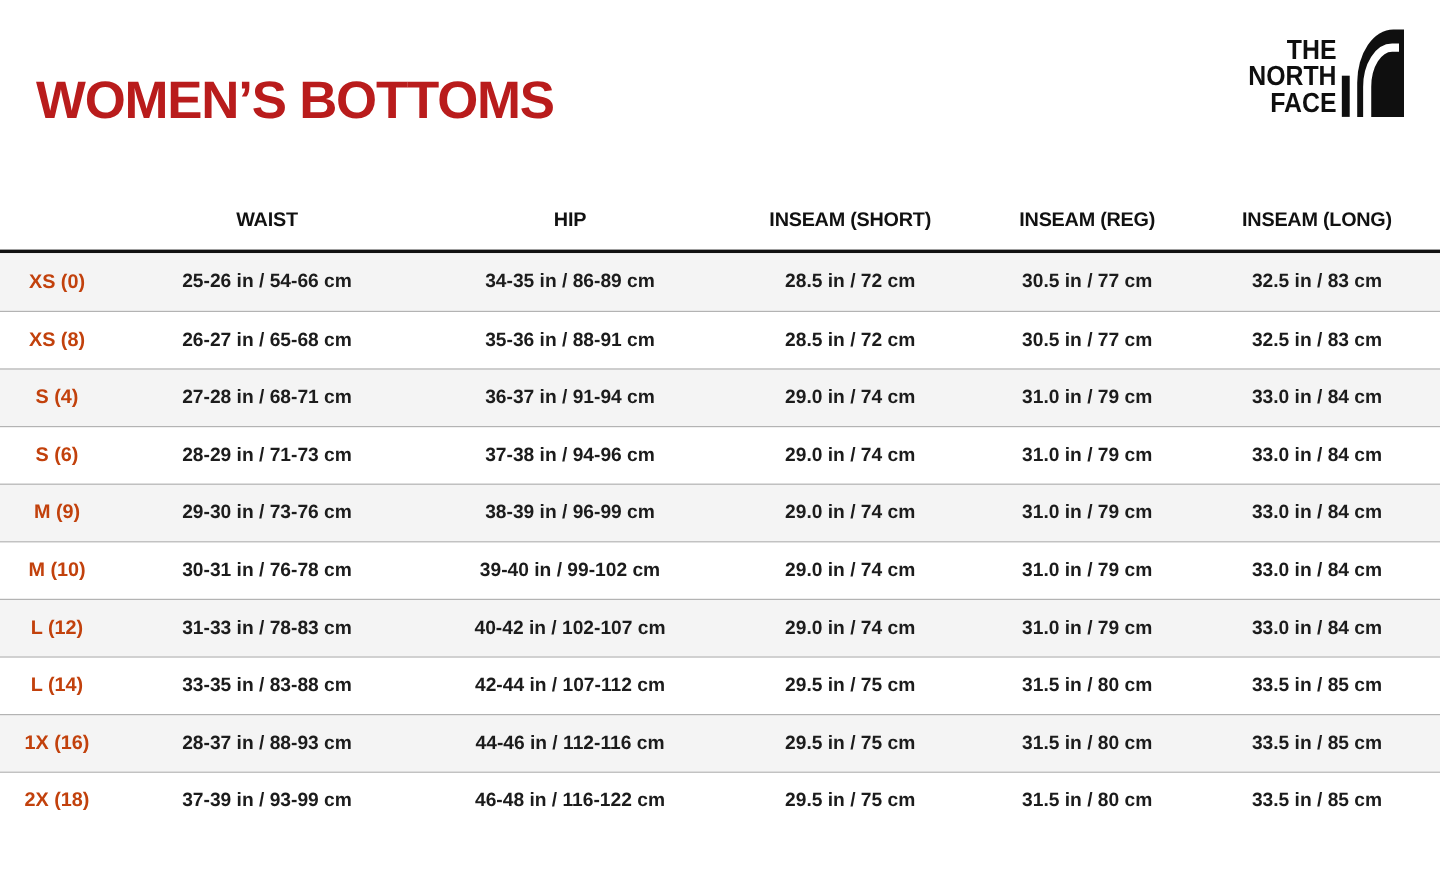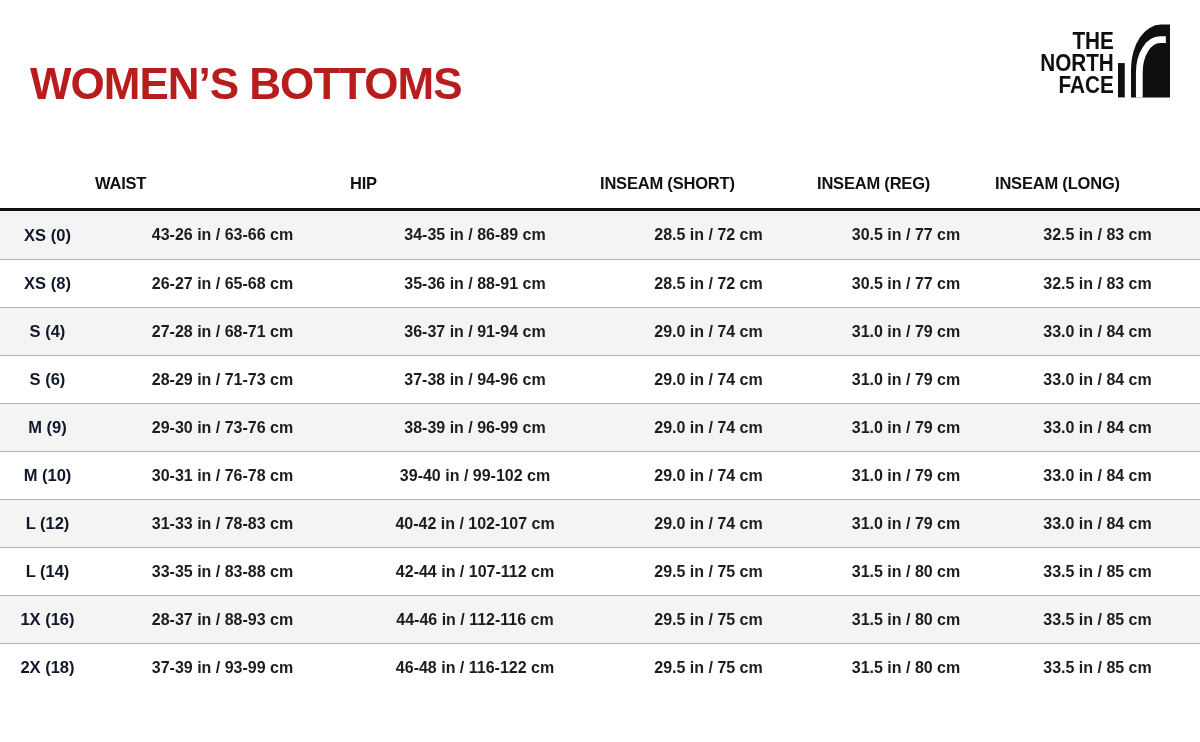--- a/index.html
+++ b/index.html
@@ -38,32 +38,32 @@
     display:grid;
     grid-template-columns:95px 255px 250px 217px 178px 205px;
     align-items:center;
     box-sizing:border-box;
   }
   .table-head {
     height:53px;
     border-bottom:3px solid #111111;
   }
   .table-head .col-header {
-    text-align:left;
+    text-align:center;
     font-size:16.5px; font-weight:700; letter-spacing:-0.2px;
     color:#111111; white-space:nowrap;
   }
   .table-body .grid-row { height:48px; }
   .table-body .grid-row:nth-child(odd) { background:#f4f4f4; }
   .table-body .grid-row + .grid-row { border-top:1.5px solid #b3b3b3; }
   .cell {
     text-align:center; white-space:nowrap;
     font-size:16px; font-weight:700; color:#1c1c1c;
   }
-  .cell.size { font-size:16.5px; color:#0f172a; }
+  .cell.size { font-size:16.5px; color:#c2410c; }
 </style>
 </head>
 <body>
 
 <div class="page">
 
   <div class="masthead">
     <div class="page-title">WOMEN’S BOTTOMS</div>
 
     <div class="brand-logo">
@@ -88,21 +88,21 @@
       <div class="col-header">WAIST</div>
       <div class="col-header">HIP</div>
       <div class="col-header">INSEAM (SHORT)</div>
       <div class="col-header">INSEAM (REG)</div>
       <div class="col-header">INSEAM (LONG)</div>
     </div>
 
     <div class="table-body">
   <div class="grid-row">
     <div class="cell size">XS (0)</div>
-    <div class="cell">43-26 in / 63-66 cm</div>
+    <div class="cell">25-26 in / 54-66 cm</div>
     <div class="cell">34-35 in / 86-89 cm</div>
     <div class="cell">28.5 in / 72 cm</div>
     <div class="cell">30.5 in / 77 cm</div>
     <div class="cell">32.5 in / 83 cm</div>
   </div>
 
   <div class="grid-row">
     <div class="cell size">XS (8)</div>
     <div class="cell">26-27 in / 65-68 cm</div>
     <div class="cell">35-36 in / 88-91 cm</div>

